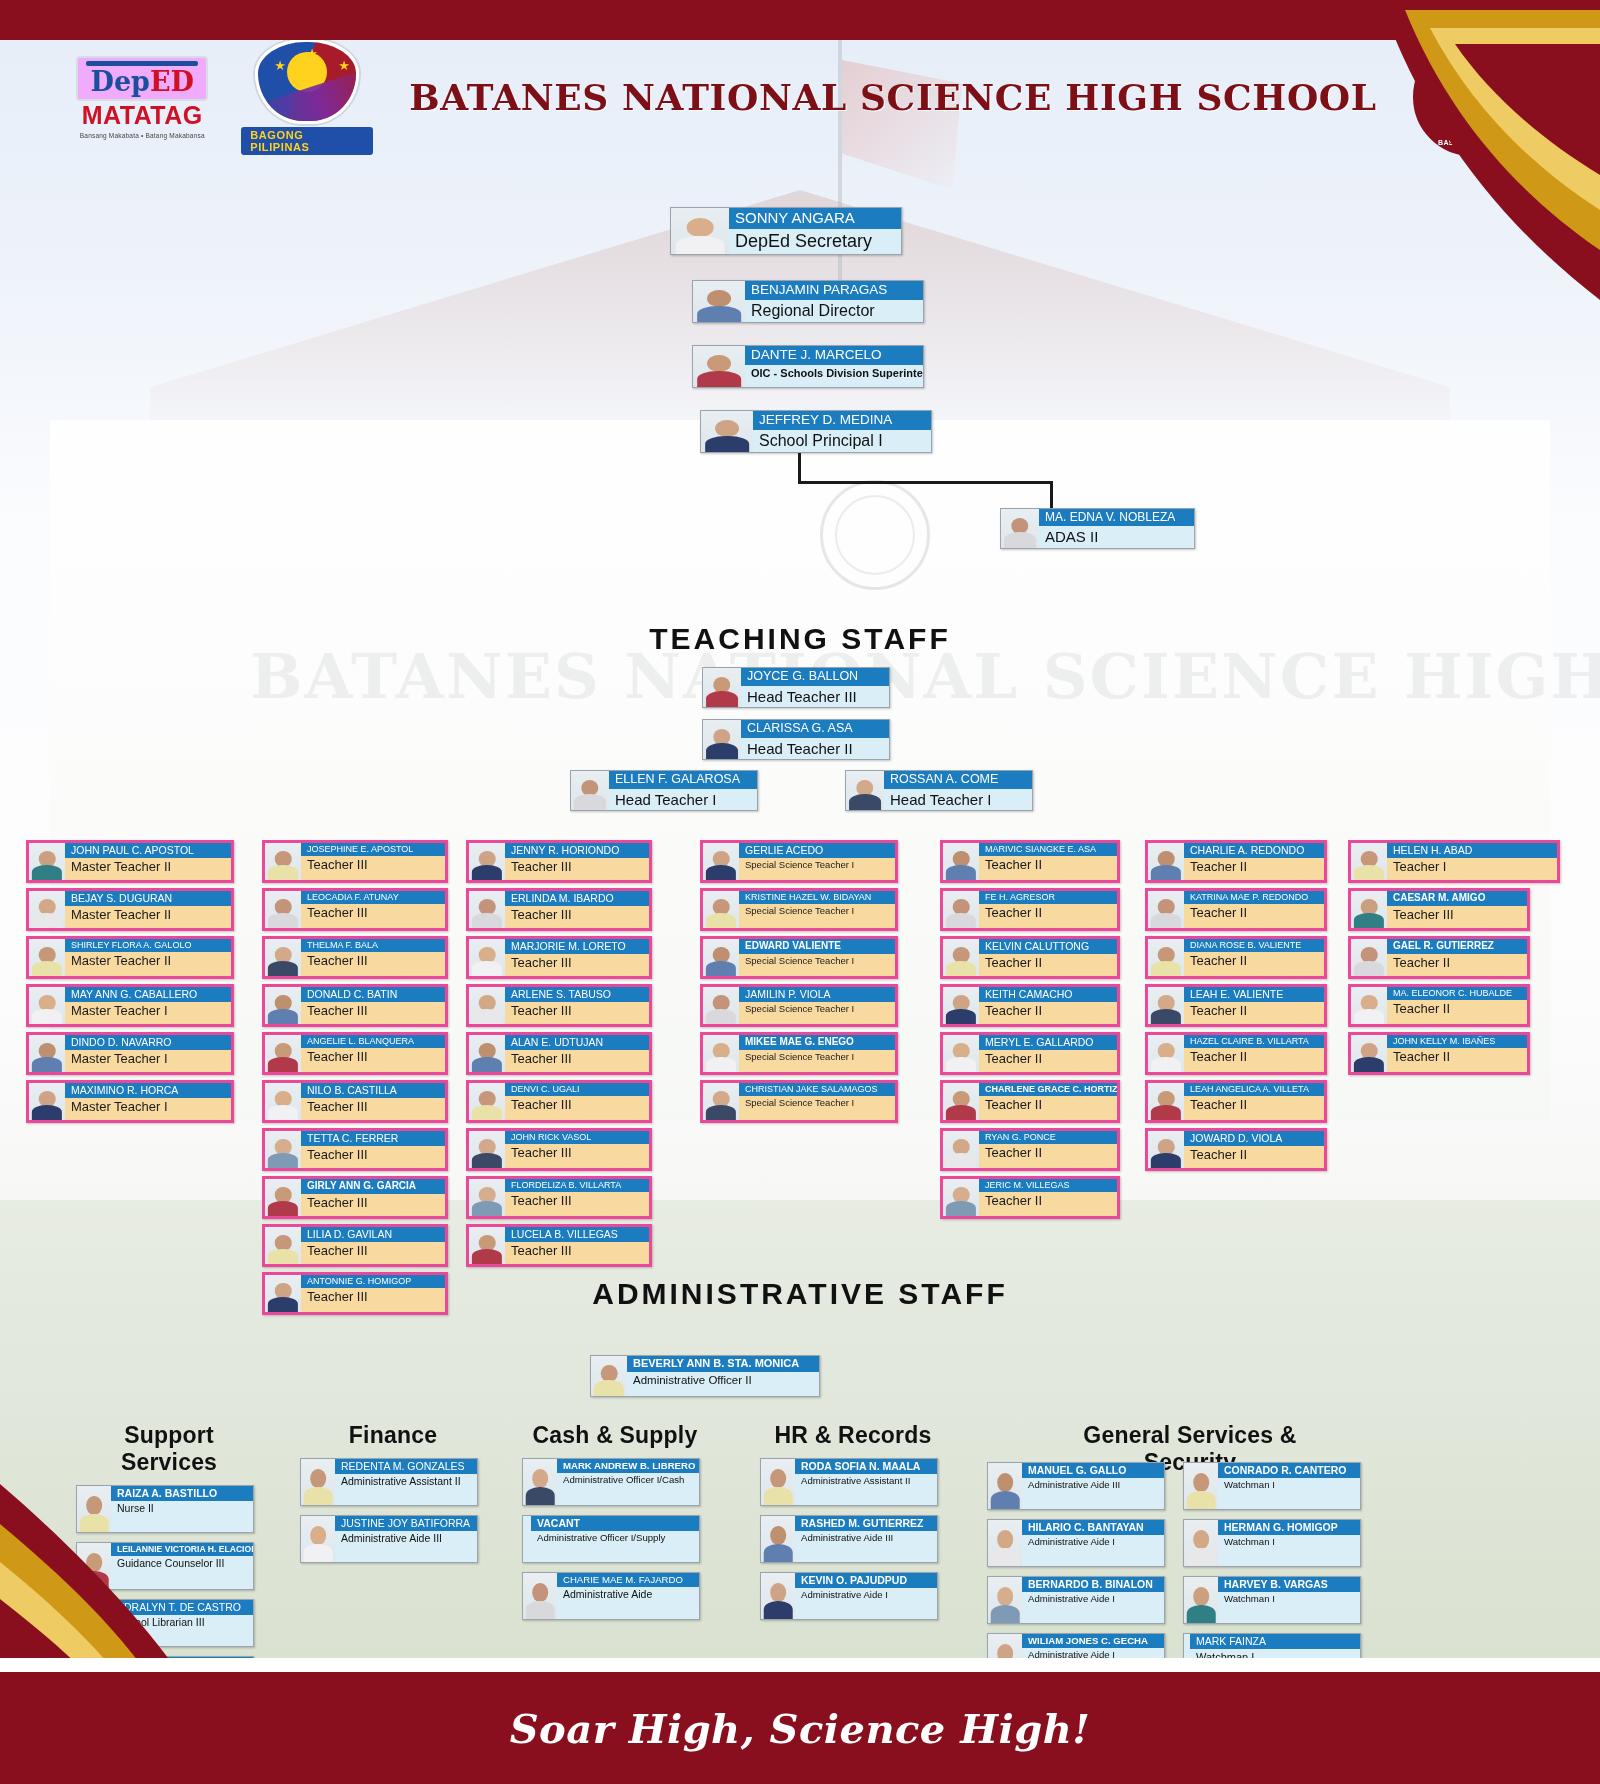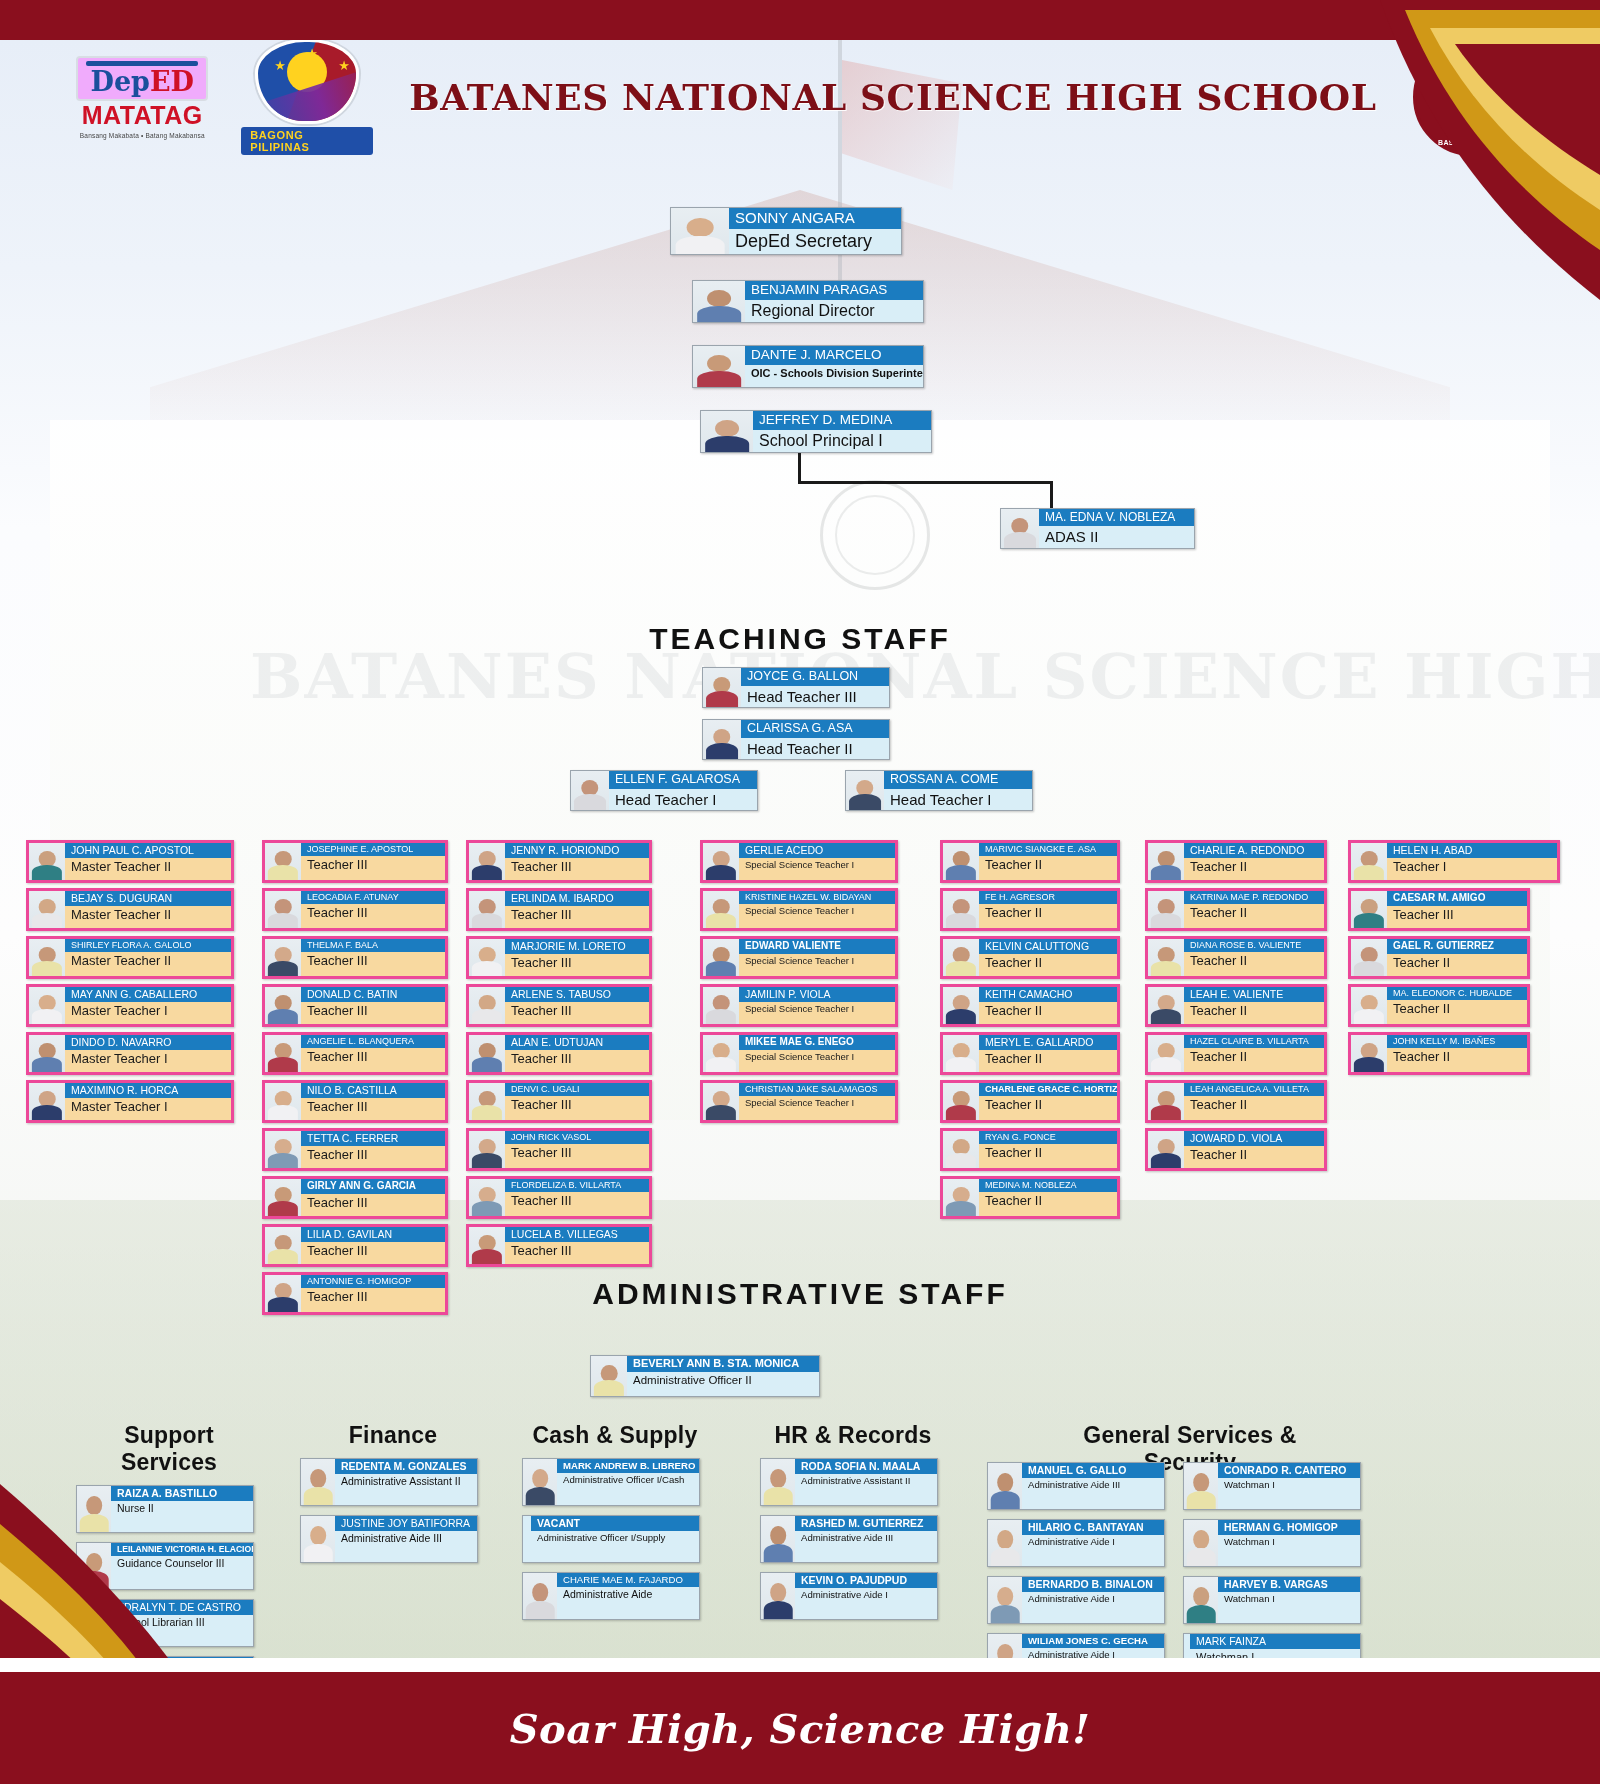--- a/index.html
+++ b/index.html
@@ -770,21 +770,21 @@
         <div class="txt">
             <div class="nm tight">RYAN G. PONCE</div>
         <div class="ro">Teacher II</div>
           </div>
       </div>
       <div class="node tan teach" style="width:180px">
         <div class="photo">
             <div class="face f10"></div>
           </div>
         <div class="txt">
-            <div class="nm tight">MEDINA M. NOBLEZA</div>
+            <div class="nm tight">JERIC M. VILLEGAS</div>
         <div class="ro">Teacher II</div>
           </div>
       </div>
     </div>
 
     <div class="col" style="left:1145px; top:818px;">
       <div class="node tan teach" style="width:182px">
         <div class="photo">
             <div class="face f5"></div>
           </div>
@@ -952,21 +952,21 @@
       </div>
     </div>
 
     <div class="admin-col" style="left:300px; top:1400px; width:186px;">
       <div class="group-title">Finance</div>
       <div class="node blue adm">
         <div class="photo">
             <div class="face f3"></div>
           </div>
         <div class="txt">
-            <div class="nm" style="font-weight:bold">REDENTA M. GONZALES</div>
+            <div class="nm" style="font-weight:normal">REDENTA M. GONZALES</div>
         <div class="ro">Administrative Assistant II</div>
           </div>
       </div>
       <div class="node blue adm">
         <div class="photo">
             <div class="face f4"></div>
           </div>
         <div class="txt">
             <div class="nm" style="font-weight:normal">JUSTINE JOY BATIFORRA</div>
         <div class="ro">Administrative Aide III</div>

